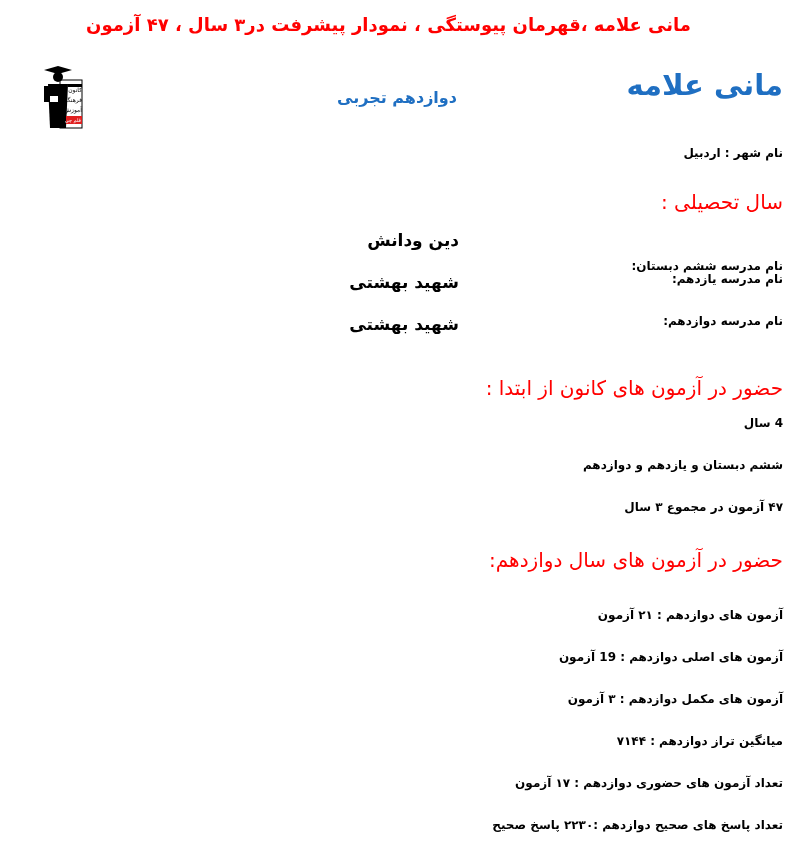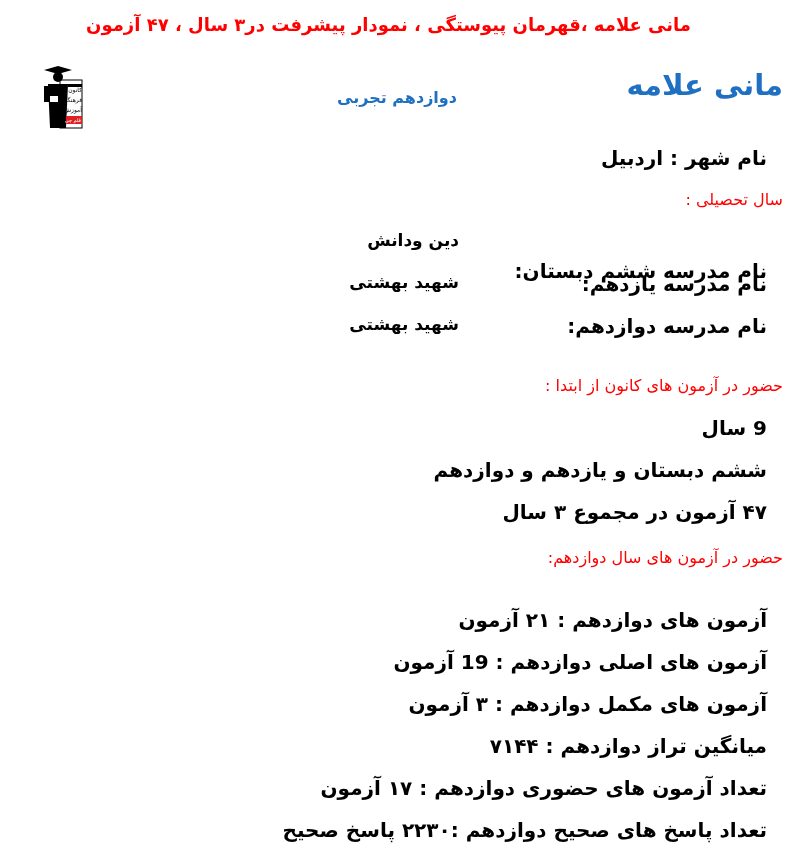--- a/index.html
+++ b/index.html
@@ -18,22 +18,22 @@
       direction: ltr;
     }
     .name {
       top: 68px; right: 16px;
       color: #1f6fc2; font-weight: bold; font-size: 29px;
     }
     .grade {
       top: 88px; right: 342px;
       color: #1f6fc2; font-weight: bold; font-size: 16px;
     }
-    .bold-line { font-weight: bold; font-size: 20px; color: #000; right: 32px; }
-    .red-label { color: #ff0000; font-size: 16px; right: 16px; }
+    .bold-line { font-weight: bold; font-size: 12px; color: #000; right: 16px; }
+    .red-label { color: #ff0000; font-size: 20px; right: 16px; }
     .val { font-weight: bold; font-size: 17px; color: #000; right: 340px; }
   </style>
 </head>
 <body>
 
 <div class="abs title">مانی علامه ،قهرمان پیوستگی ، نمودار پیشرفت در۳ سال ، ۴۷ آزمون</div>
 
 <div class="logo">
   <svg width="62" height="66" viewBox="0 0 62 66">
     <rect x="22" y="16" width="22" height="48" fill="#ffffff" stroke="#000" stroke-width="1"></rect>
@@ -60,21 +60,21 @@
 <div class="abs bold-line" style="top:230px;margin-top:29px;">نام مدرسه ششم دبستان:</div>
 <div class="abs val" style="top:230px;">دین ودانش</div>
 
 <div class="abs bold-line" style="top:272px;">نام مدرسه یازدهم:</div>
 <div class="abs val" style="top:272px;">شهید بهشتی</div>
 
 <div class="abs bold-line" style="top:314px;">نام مدرسه دوازدهم:</div>
 <div class="abs val" style="top:314px;">شهید بهشتی</div>
 
 <div class="abs red-label" style="top:376px;">حضور در آزمون های کانون از ابتدا :</div>
-<div class="abs bold-line" style="top:416px;">9 سال</div>
+<div class="abs bold-line" style="top:416px;">4 سال</div>
 <div class="abs bold-line" style="top:458px;">ششم دبستان و یازدهم و دوازدهم</div>
 <div class="abs bold-line" style="top:500px;">۴۷ آزمون در مجموع ۳ سال</div>
 
 <div class="abs red-label" style="top:548px;">حضور در آزمون های سال دوازدهم:</div>
 <div class="abs bold-line" style="top:608px;">آزمون های دوازدهم : ۲۱ آزمون</div>
 <div class="abs bold-line" style="top:650px;">آزمون های اصلی دوازدهم : 19 آزمون</div>
 <div class="abs bold-line" style="top:692px;">آزمون های مکمل دوازدهم : ۳ آزمون</div>
 <div class="abs bold-line" style="top:734px;">میانگین تراز دوازدهم : ۷۱۴۴</div>
 <div class="abs bold-line" style="top:776px;">تعداد آزمون های حضوری دوازدهم : ۱۷ آزمون</div>
 <div class="abs bold-line" style="top:818px;margin-left:20px;">تعداد پاسخ های صحیح دوازدهم :۲۲۳۰ پاسخ صحیح</div>

